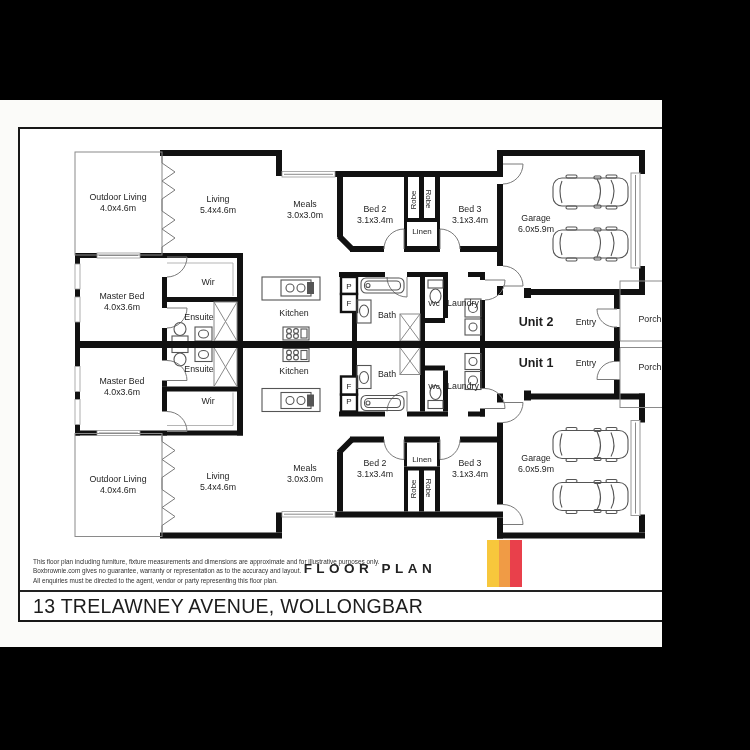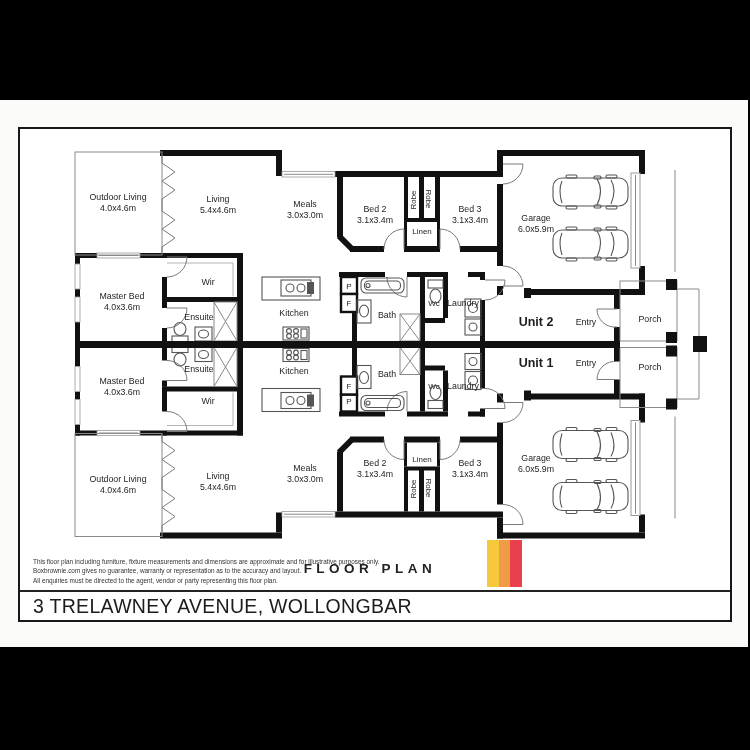--- a/index.html
+++ b/index.html
@@ -1,16 +1,16 @@
 <!DOCTYPE html>
 <html><head>
 <meta charset="utf-8">
 <style>
   html,body{margin:0;padding:0;background:#000;}
-  .stage{position:relative;width:748px;height:750px;background:#fca5a5;overflow:hidden;
+  .stage{position:relative;width:662px;height:750px;background:#fca5a5;overflow:hidden;
          font-family:"Liberation Sans",sans-serif;}
   .bar{position:absolute;left:0;width:750px;background:#000;}
   .page{position:absolute;left:0;top:100px;width:750px;height:547px;background:#fbfbf9;}
   .frame{position:absolute;left:18px;top:27px;width:710px;height:491px;
          border:2px solid #181818;background:#fff;}
   svg.plan{position:absolute;left:0;top:0;width:709px;height:458px;}
 
   
   .w{fill:#111;}
   .thin{fill:none;stroke:#8a8a8a;stroke-width:1;}
@@ -270,17 +270,17 @@
 
       <div class="logo">
         <div class="stripes">
           <div class="stripe" style="background-color: rgb(247, 199, 60);"></div>
           <div class="stripe" style="background-color: rgb(240, 155, 69);"></div>
           <div class="stripe" style="background-color: rgb(233, 64, 75);"></div>
         </div>
       </div>
 
       <div class="addr-sep"></div>
-      <div class="address">3 TRELAWNEY AVENUE, WOLLONGBAR</div>
+      <div class="address">13 TRELAWNEY AVENUE, WOLLONGBAR</div>
 
     </div>
   </div>
 </div>
 
 </body></html>

